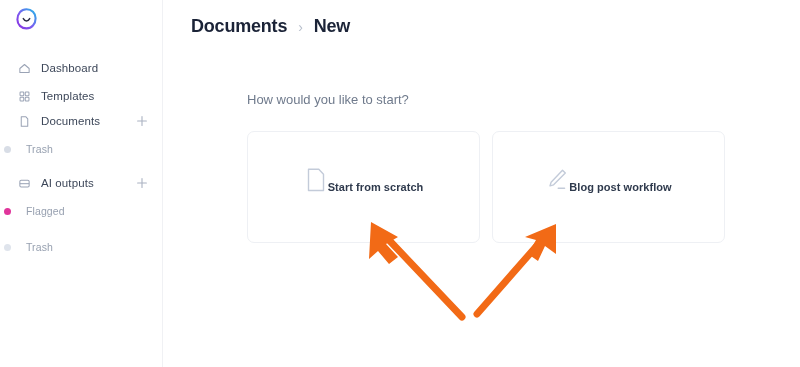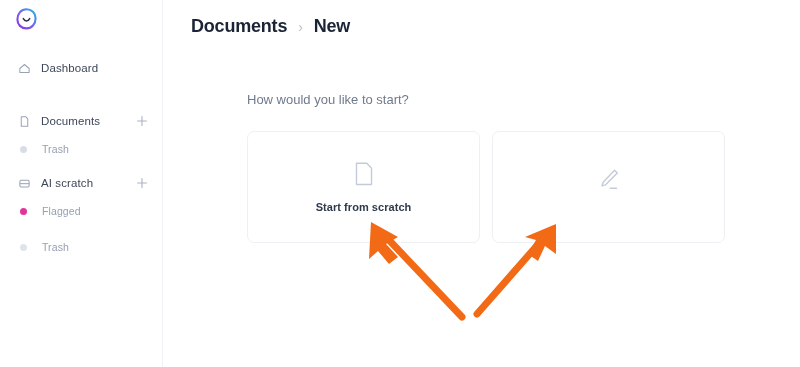--- a/index.html
+++ b/index.html
@@ -93,21 +93,21 @@
     height: 14px;
     color: #aab2c2;
   }
   .plus-btn svg { display: block; }
 
   
   .sub-row {
     display: flex;
     align-items: center;
     height: 20px;
-    padding-left: 17px;
+    padding-left: 1px;
     box-sizing: border-box;
   }
   .sub-row + .sub-row { margin-top: 16px; }
   .dot {
     width: 7px;
     height: 7px;
     border-radius: 50%;
     flex: 0 0 7px;
     margin-right: 15px;
     margin-left: 3px;
@@ -152,21 +152,21 @@
     gap: 12px;
   }
   .card {
     width: 233px;
     height: 112px;
     box-sizing: border-box;
     border: 1px solid #eef0f4;
     border-radius: 7px;
     background: #ffffff;
     display: flex;
-    flex-direction: column;
+    flex-direction: row;
     align-items: center;
     justify-content: center;
     cursor: pointer;
   }
   .card-ico {
     color: #c3cbd9;
     height: 26px;
     display: flex;
     align-items: center;
     justify-content: center;
@@ -215,20 +215,31 @@
 
       <div class="nav-row">
         <span class="nav-ico">
           <svg width="13" height="13" viewBox="0 0 14 14" fill="none" stroke="currentColor" stroke-width="1.1" stroke-linecap="round" stroke-linejoin="round">
             <path d="M2 7 L7 2.7 L12 7 L12 11.3 L2 11.3 Z"></path>
           </svg>
         </span>
         <span class="nav-label">Dashboard</span>
       </div>
 
+      <div class="nav-row">
+        <span class="nav-ico">
+          <svg width="13" height="13" viewBox="0 0 14 14" fill="none" stroke="currentColor" stroke-width="1.1">
+            <rect x="2.2" y="2.2" width="4" height="4" rx="0.8"></rect>
+            <rect x="7.8" y="2.2" width="4" height="4" rx="0.8"></rect>
+            <rect x="2.2" y="7.8" width="4" height="4" rx="0.8"></rect>
+            <rect x="7.8" y="7.8" width="4" height="4" rx="0.8"></rect>
+          </svg>
+        </span>
+        <span class="nav-label">Templates</span>
+      </div>
     </div>
 
     <div class="nav-section nav-group-2">
 
       <div class="nav-row">
         <span class="nav-ico">
           <svg width="13" height="13" viewBox="0 0 14 14" fill="none" stroke="currentColor" stroke-width="1.1" stroke-linejoin="round">
             <path d="M3.5 1.8 L8.3 1.8 L10.5 4.1 L10.5 12.2 L3.5 12.2 Z"></path>
           </svg>
         </span>
@@ -250,21 +261,21 @@
 
     <div class="nav-section nav-group-3">
 
       <div class="nav-row">
         <span class="nav-ico">
           <svg width="13" height="13" viewBox="0 0 14 14" fill="none" stroke="currentColor" stroke-width="1.1" stroke-linejoin="round">
             <rect x="2" y="3.4" width="10" height="7.4" rx="1.4"></rect>
             <path d="M2 7.2 L12 7.2"></path>
           </svg>
         </span>
-        <span class="nav-label">AI scratch</span>
+        <span class="nav-label">AI outputs</span>
         <span class="plus-btn">
           <svg width="14" height="14" viewBox="0 0 14 14" fill="none" stroke="currentColor" stroke-width="1.1" stroke-linecap="round">
             <path d="M7 2.6 L7 11.4 M2.6 7 L11.4 7"></path>
           </svg>
         </span>
       </div>
 
       <div style="height:7px"></div>
 
 
@@ -301,20 +312,21 @@
         <span class="card-label">Start from scratch</span>
       </div>
 
       <div class="card">
         <span class="card-ico">
           <svg width="24" height="26" viewBox="0 0 24 26" fill="none" stroke="currentColor" stroke-width="1.4" stroke-linecap="round" stroke-linejoin="round">
             <path d="M17.5 3.3 L20.3 6.1 L8.6 17.8 L5.0 18.9 L6.1 15.3 Z"></path>
             <path d="M13.2 21.2 L19.6 21.2"></path>
           </svg>
         </span>
+        <span class="card-label">Blog post workflow</span>
       </div>
     </div>
   </div>
 
   <svg class="arrows" viewBox="0 0 800 367">
 
     <g>
       <path d="M462 317 L388 239" stroke="#f26a16" stroke-width="7" stroke-linecap="round" fill="none"></path>
       <path d="M462 317 L420 272" stroke="#f26a16" stroke-width="4" stroke-linecap="round" fill="none"></path>
       <path d="M371 222 L398 237 L386 244 L398 257 L389 264 L378 251 L369 259 Z" fill="#f26a16"></path>

